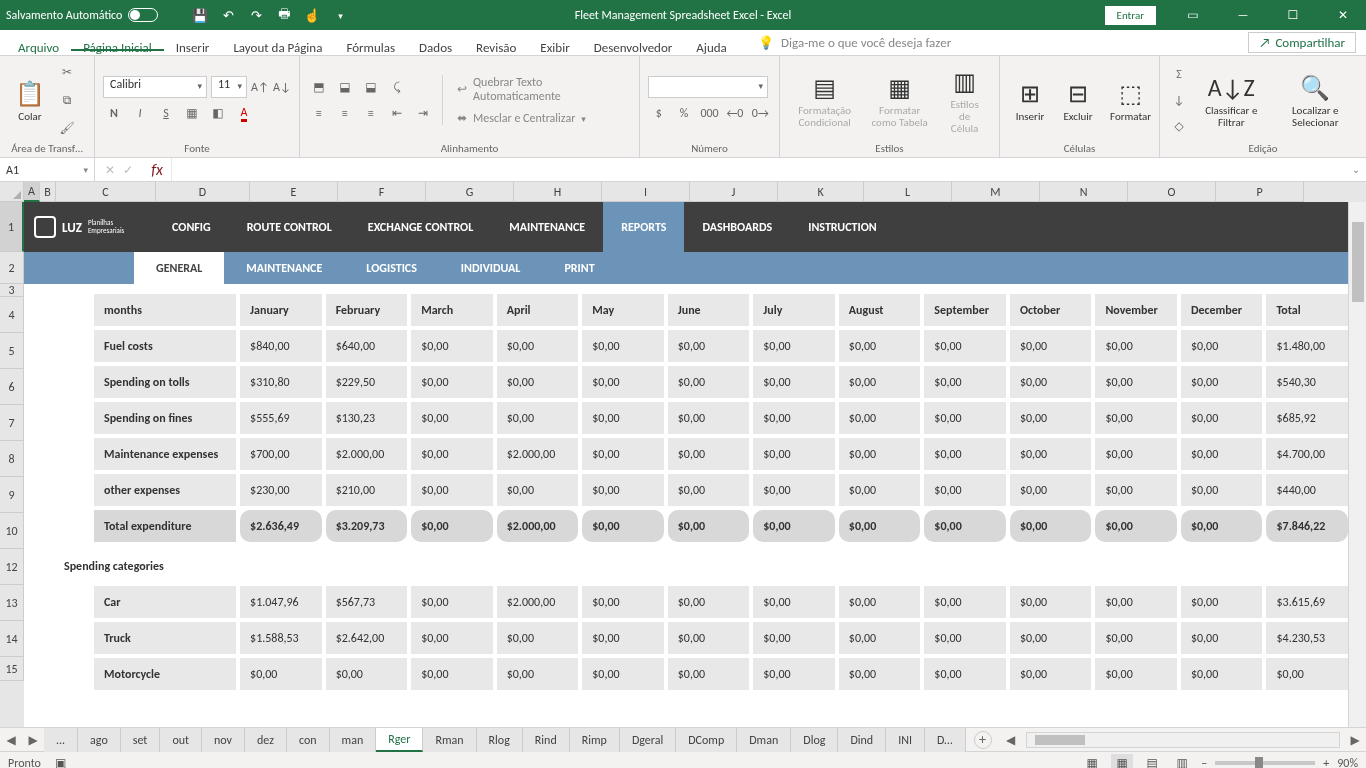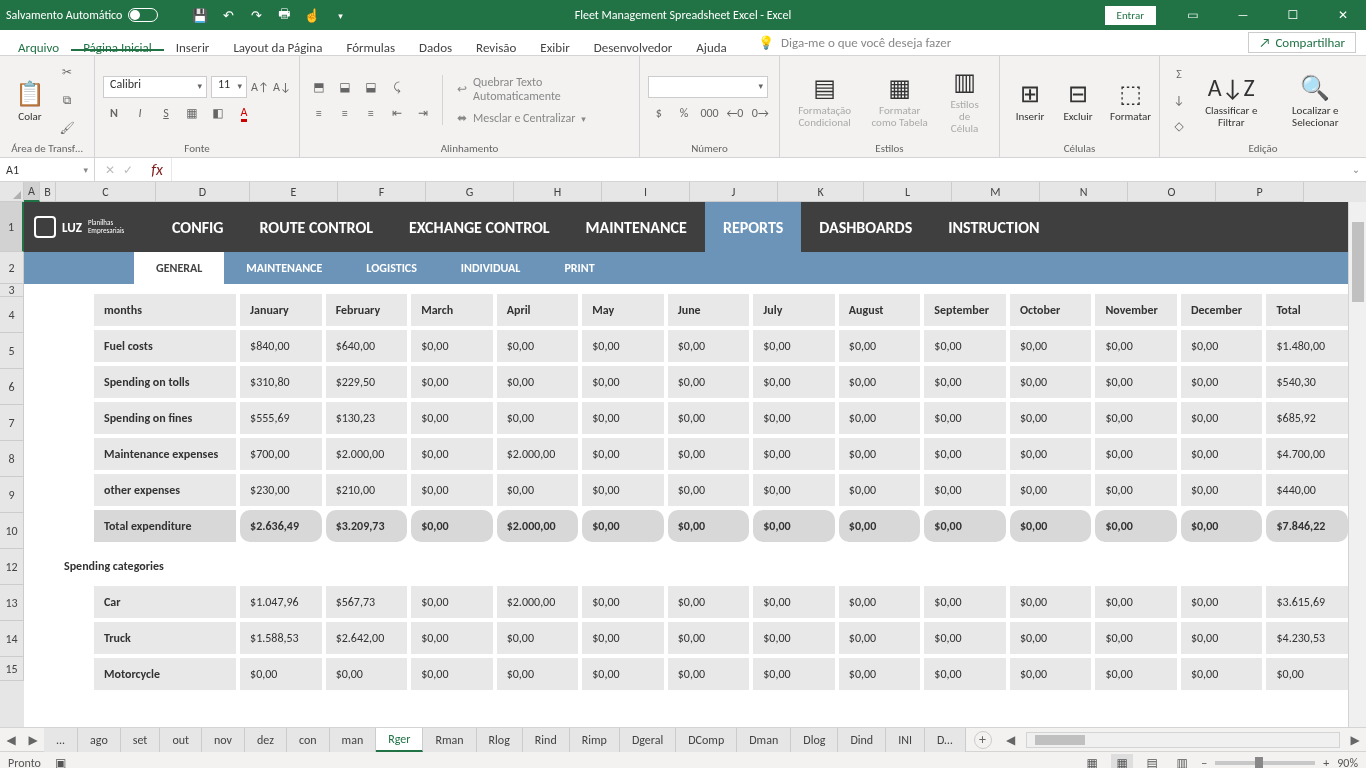--- a/index.html
+++ b/index.html
@@ -63,21 +63,21 @@
 .row-header.sel { background: #d2d2d2; border-right: 2px solid #217346; }
 .grid-body { flex: 1; position: relative; overflow: hidden; }
 .grid-content { position: relative; }
 .vscroll { width: 18px; background: #f0f0f0; border-left: 1px solid #d4d4d4; position: relative; }
 .vscroll-thumb { position: absolute; top: 20px; left: 3px; width: 12px; height: 80px; background: #c0c0c0; }
 
 
 .app-header { background: #3f3f3f; height: 50px; display: flex; align-items: center; color: #fff; }
 .logo-box { width: 130px; padding-left: 10px; display: flex; align-items: center; gap: 6px; font-size: 10px; }
 .logo-mark { width: 22px; height: 22px; border: 2px solid #fff; border-radius: 4px; }
-.nav-item { padding: 0 18px; font-size: 16px; font-weight: bold; height: 66px; display: flex; align-items: center; }
+.nav-item { padding: 0 18px; font-size: 12px; font-weight: bold; height: 66px; display: flex; align-items: center; }
 .nav-item.active { background: #6b94b8; }
 .subnav { background: #6b94b8; height: 32px; display: flex; align-items: center; padding-left: 110px; }
 .subtab { padding: 0 22px; height: 32px; display: flex; align-items: center; font-size: 12px; font-weight: bold; color: #fff; }
 .subtab.active { background: #fff; color: #444; }
 
 .report-table { margin: 10px 0 0 30px; }
 .rt-row { display: flex; gap: 4px; margin-bottom: 4px; }
 .rt-cell { background: #e8e8e8; height: 32px; display: flex; align-items: center; padding: 0 10px; font-size: 12px; }
 .rt-cell.label { width: 145px; font-weight: bold; margin-left: 40px; }
 .rt-cell.val { width: 83px; }

